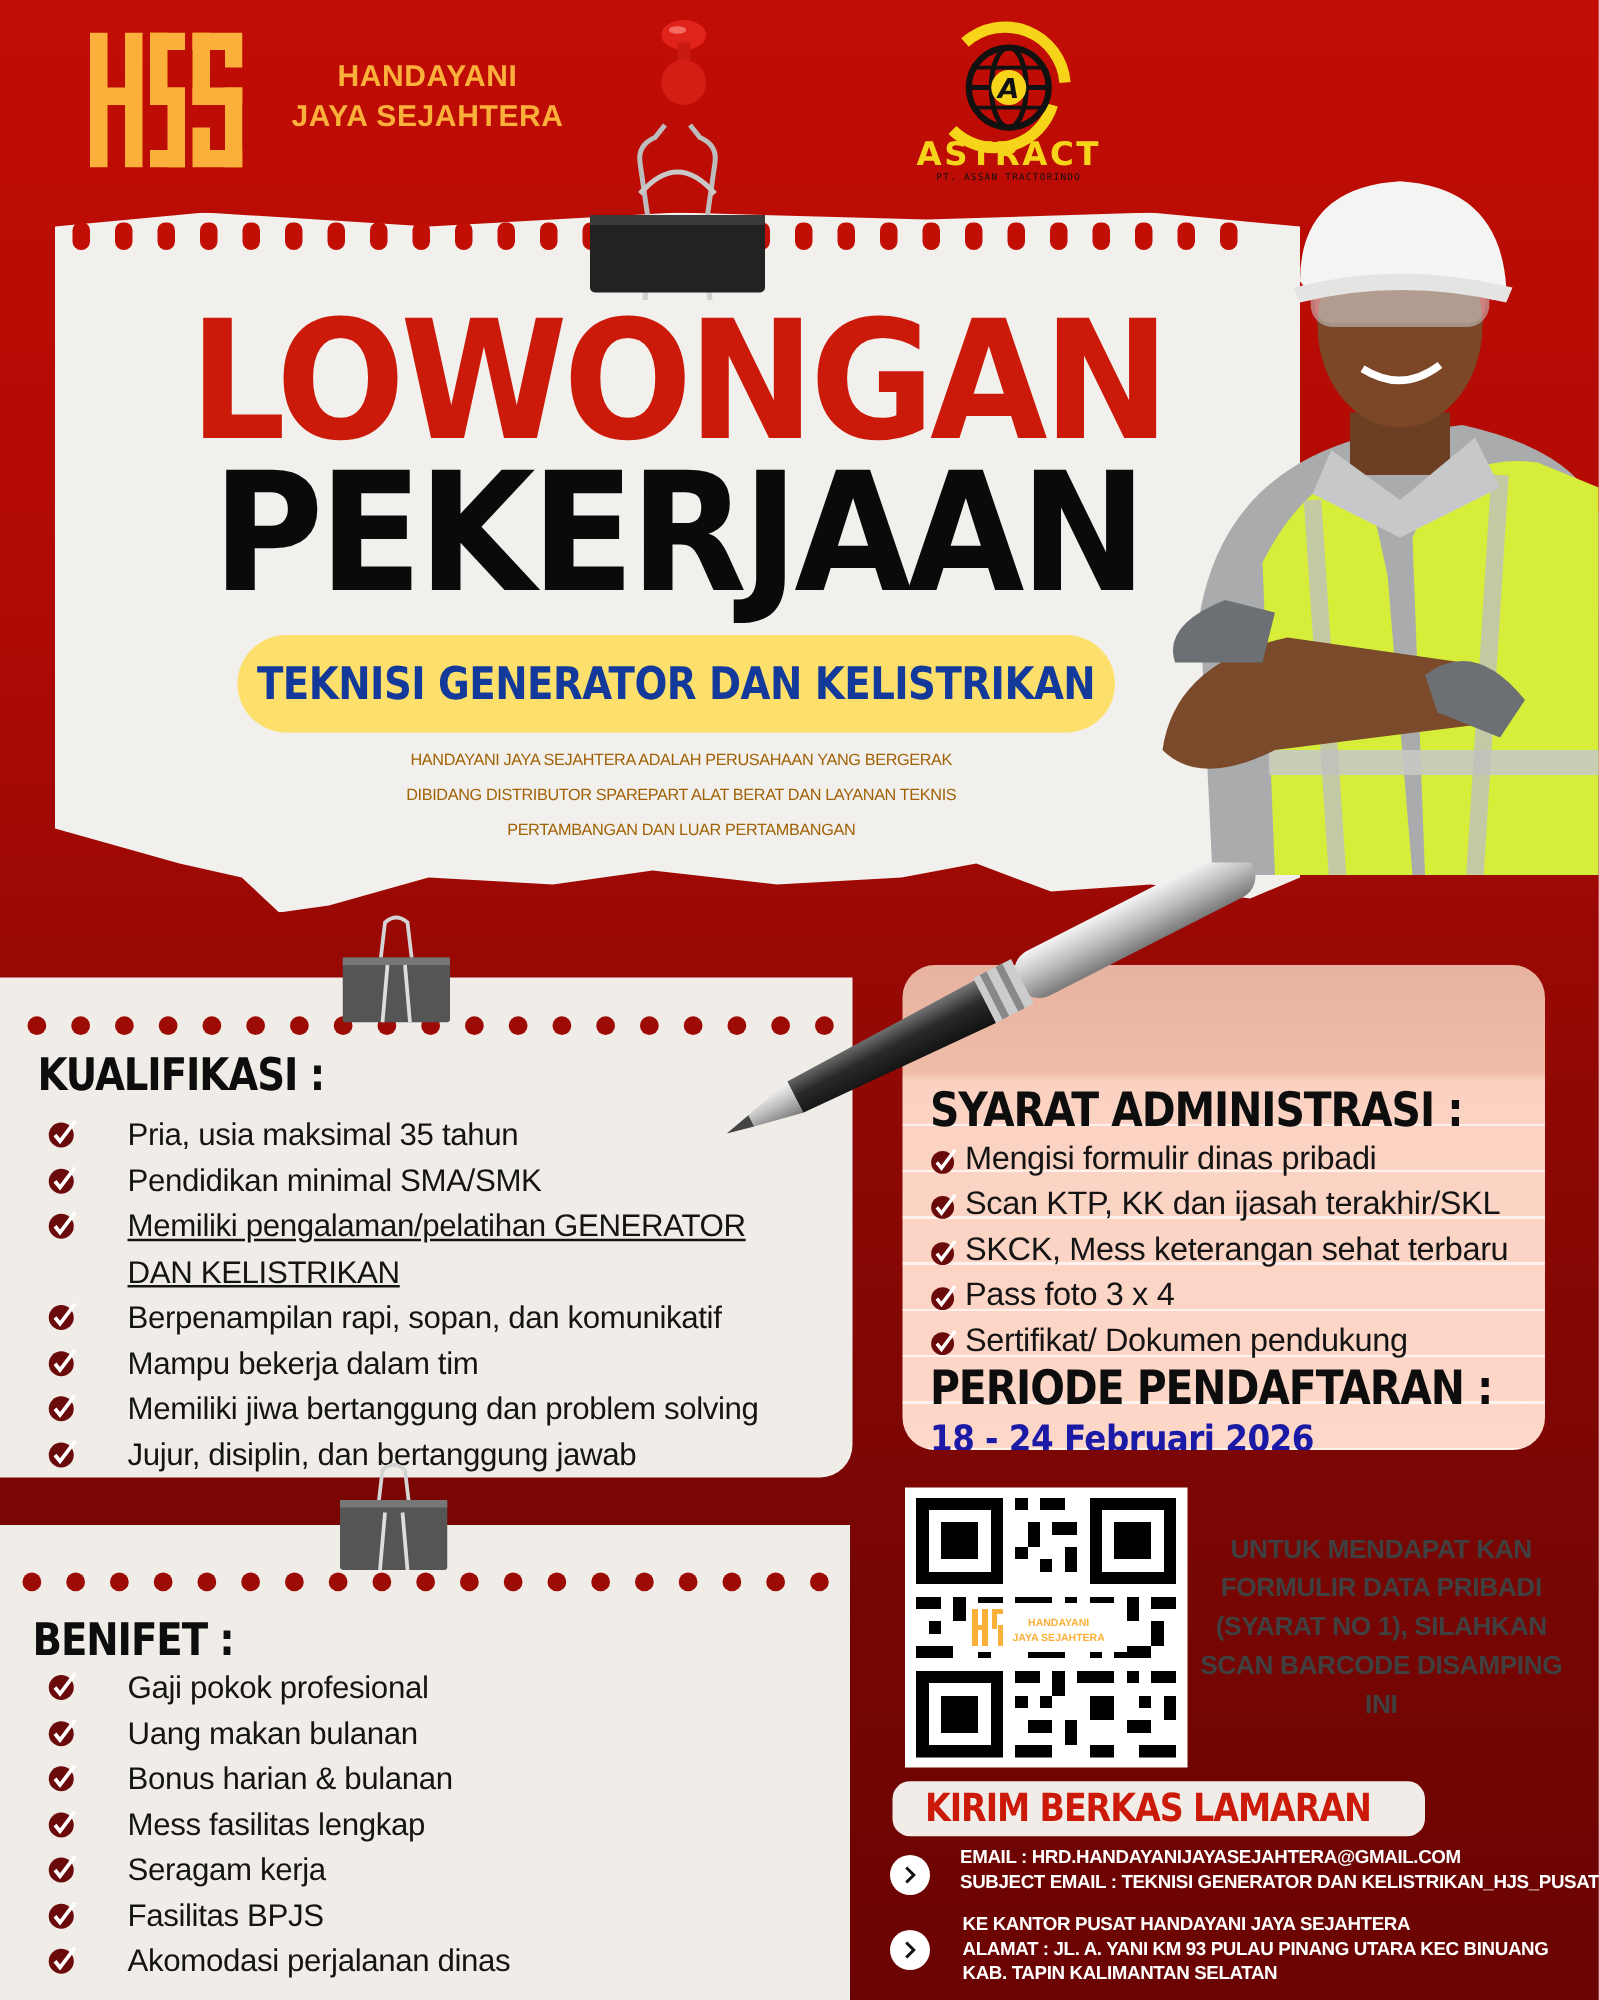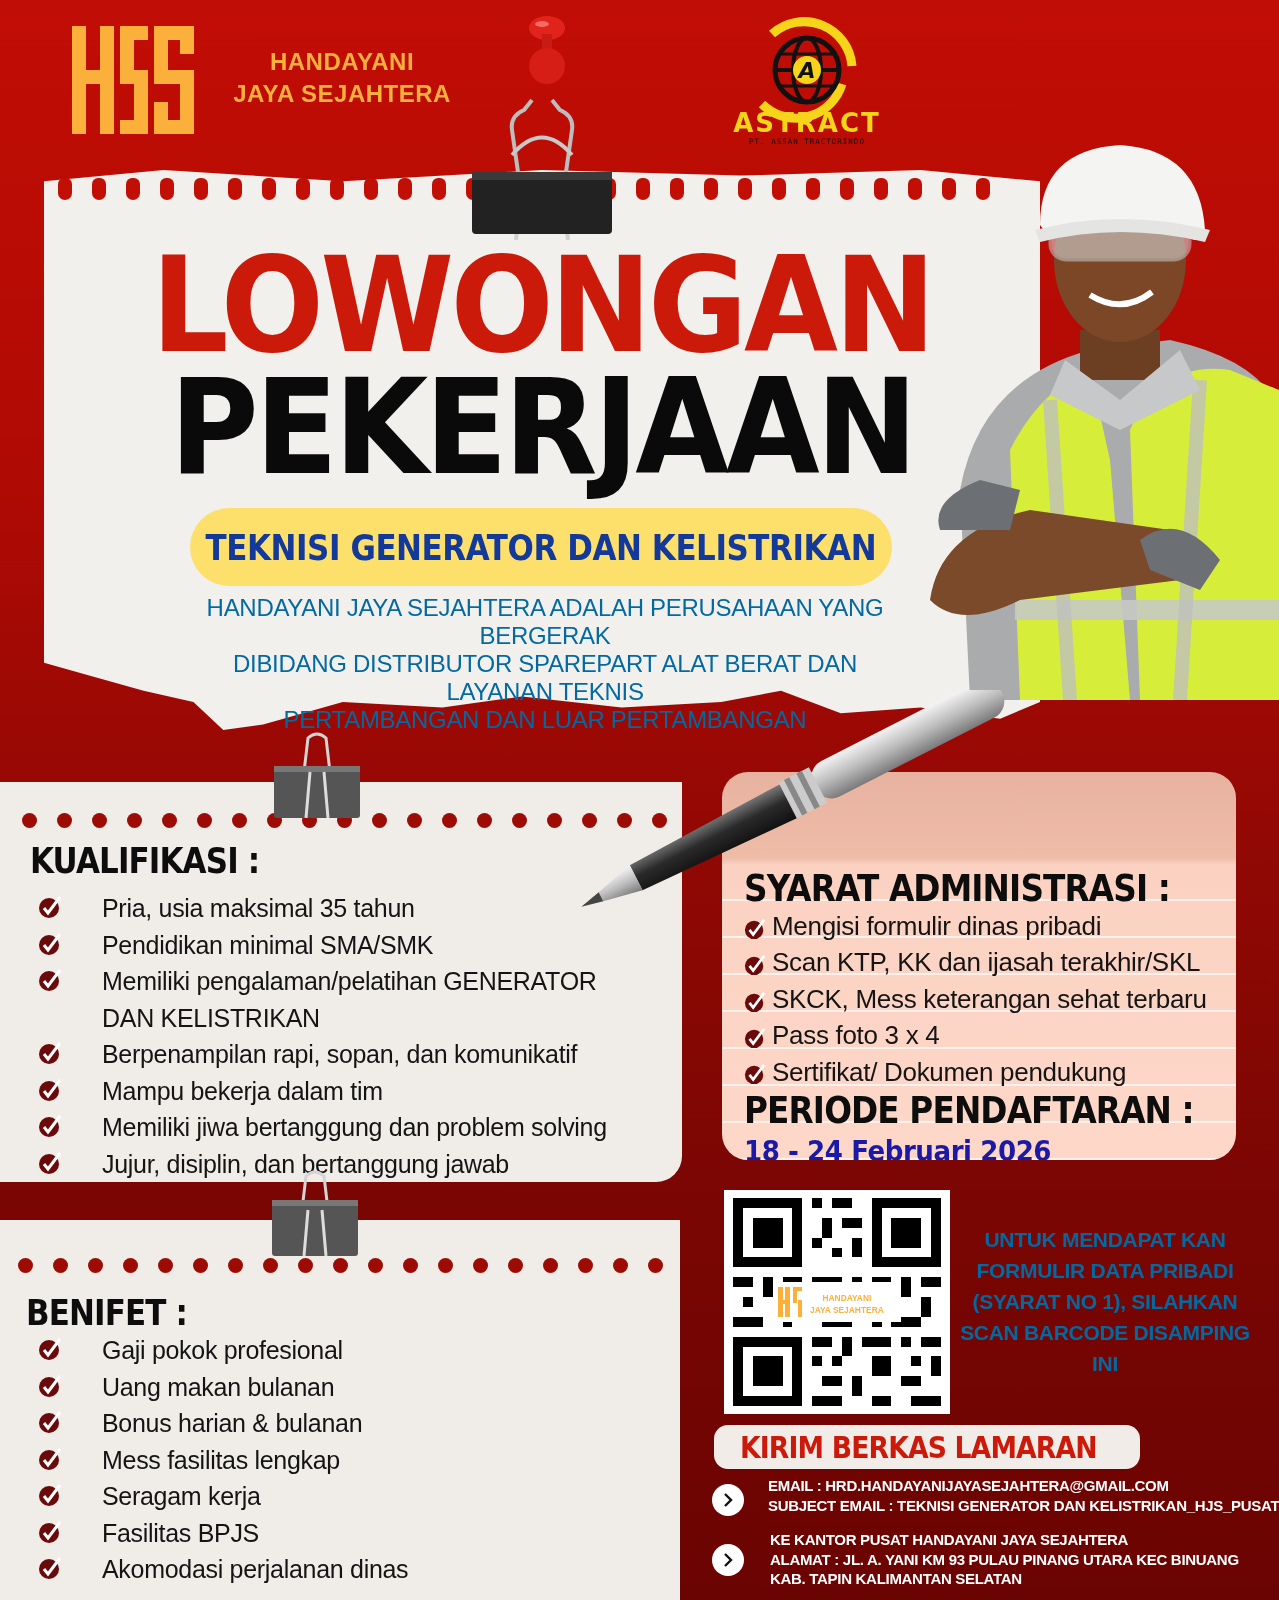--- a/index.html
+++ b/index.html
@@ -47,21 +47,21 @@
     left: 190px; top: 508px; width: 702px; height: 78px;
     background: #fde06c; border-radius: 40px;
     display: flex; align-items: center; justify-content: center;
   }
   .position-pill span {
     color: #13399a; font-weight: 900; font-size: 36px; letter-spacing: -0.5px;
     font-family: "DejaVu Sans", sans-serif; transform: scaleX(0.86); white-space: nowrap;
   }
   .company-desc {
     left: 190px; top: 594px; width: 710px; text-align: center;
-    color: #0369a1; font-size: 24px; line-height: 28px; letter-spacing: -0.3px;
+    color: #a16207; font-size: 13px; line-height: 28px; letter-spacing: -0.3px;
   }
 
   
   .worker { left: 900px; top: 130px; width: 379px; height: 570px; }
 
   
   .pen { left: 548px; top: 690px; width: 490px; height: 220px; }
 
   
   .card-kual {
@@ -72,21 +72,21 @@
   .dot { width: 15px; height: 15px; border-radius: 50%; background: #9d0b05; flex: none; }
   .binder-small { width: 86px; height: 86px; }
 
   .section-heading {
     color: #0d0d0d; font-weight: 900; font-family: "DejaVu Sans", sans-serif;
     font-size: 36px; letter-spacing: -1px; transform: scaleX(0.86); transform-origin: 0 0; white-space: nowrap;
   }
   .check-list { list-style: none; }
   .check-list li { display: flex; align-items: flex-start; color: #141414; font-size: 25px; line-height: 36.5px; letter-spacing: -0.3px; }
   .check-list .chk { flex: none; width: 24px; height: 24px; margin-top: 5px; margin-right: 40px; }
-  .check-list .wrap-text { display: block; }
+  .check-list .wrap-text { display: block; text-decoration: underline; }
 
   
   .card-ben {
     left: 0; top: 1220px; width: 680px; height: 380px;
     background: #f0ece7;
   }
 
   
   .card-syarat {
     left: 722px; top: 772px; width: 514px; height: 388px;
@@ -98,21 +98,21 @@
     background: repeating-linear-gradient(180deg, transparent 0, transparent 35px, rgba(255,255,255,0.7) 35px, rgba(255,255,255,0.7) 37px);
   }
   .syarat-list li { display: flex; align-items: center; color: #141414; font-size: 26px; line-height: 36.4px; }
   .syarat-list .chk { flex: none; width: 22px; height: 22px; margin-right: 6px; }
   .period-date { color: #1a1aa6; font-weight: 900; font-size: 29px; font-family: "DejaVu Sans", sans-serif; letter-spacing: -0.5px; transform: scaleX(0.9); transform-origin: 0 0; white-space: nowrap; }
 
   
   .qr { left: 724px; top: 1190px; width: 226px; height: 224px; background: #fff; padding: 8px; }
   .qr-instruction {
     left: 960px; top: 1224px; width: 290px; text-align: center;
-    color: #0369a1; font-weight: 700; font-size: 21px; line-height: 31px; letter-spacing: -0.3px;
+    color: #404040; font-weight: 700; font-size: 21px; line-height: 31px; letter-spacing: -0.3px;
   }
 
   
   .send-pill {
     left: 714px; top: 1425px; width: 426px; height: 44px;
     background: #f2ece8; border-radius: 14px;
     display: flex; align-items: center; padding-left: 26px;
   }
   .send-pill span { color: #cc1a0a; font-weight: 900; font-size: 31px; font-family: "DejaVu Sans", sans-serif; letter-spacing: -1px; transform: scaleX(0.86); transform-origin: 0 50%; white-space: nowrap; }
   .arrow-circle {

